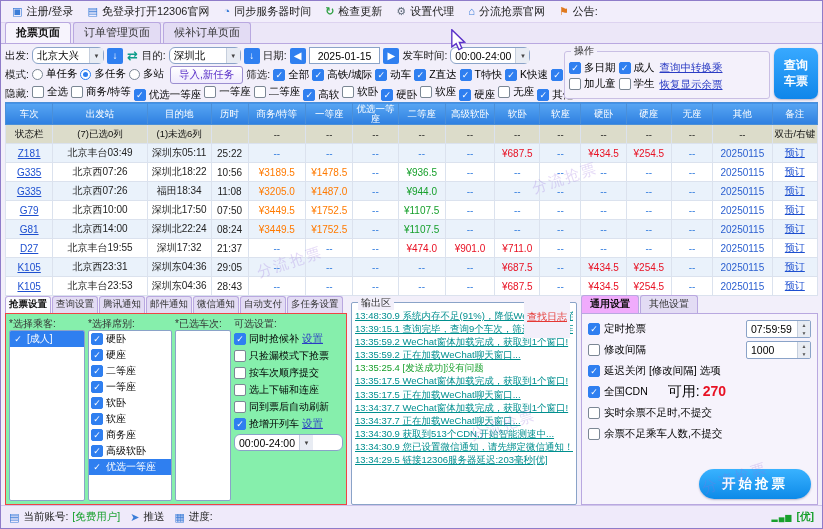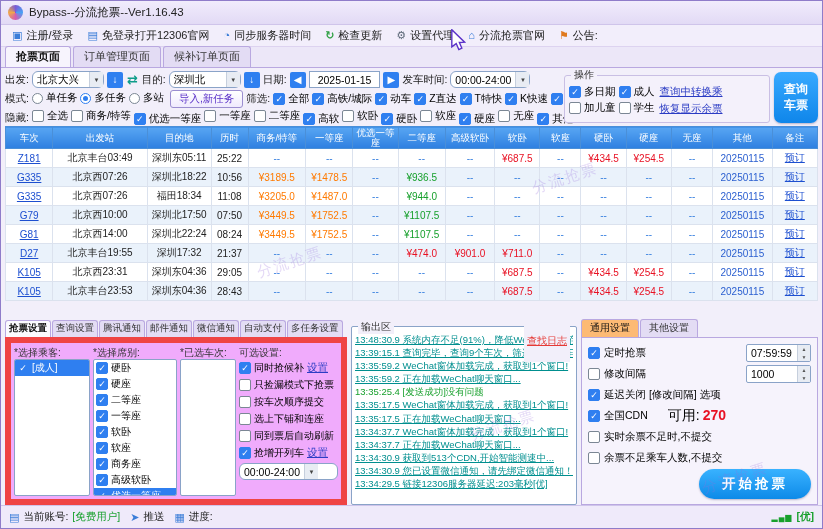--- a/index.html
+++ b/index.html
@@ -51,37 +51,37 @@
 .c-o{color:#ff7a00;}
 .c-g{color:#17a02c;}
 .c-d{color:#2b5fd0;}
 .c-t{color:#1d4fd0;text-decoration:underline;cursor:pointer;}
 .c-bk{color:#1d4fd0;text-decoration:underline;cursor:pointer;}
 .bottom{flex:1;display:flex;padding:0 4px;gap:4px;min-height:0;}
 .leftpanel{width:342px;display:flex;flex-direction:column;flex:none;}
 .ltabs{display:flex;height:17px;align-items:flex-end;}
 .ltab{font-size:9.5px;padding:1px 3px 2px;border:1px solid #b9a8e0;border-bottom:none;background:#e3dcf4;border-radius:3px 3px 0 0;margin-right:1px;white-space:nowrap;color:#333;}
 .ltab.act{background:#fbfafe;font-weight:bold;color:#111;}
-.lbody{border:6px solid #ef4444;flex:1;background:#f0abfc;padding:3px;display:flex;gap:3px;min-height:0;}
+.lbody{border:1px solid #ef4444;flex:1;background:#86efac;padding:3px;display:flex;gap:3px;min-height:0;}
 .lcol{display:flex;flex-direction:column;min-width:0;}
 .clabel{font-size:10px;height:13px;color:#333;white-space:nowrap;}
 .listbox{border:1px solid #8aa3c8;background:#fff;flex:1;overflow:hidden;border-radius:2px;}
 .li{display:flex;align-items:center;gap:3px;padding:1px 2px;font-size:10px;height:16px;white-space:nowrap;}
 .li.sel{background:#2f7ff0;color:#fff;}
 .oline{display:flex;align-items:center;gap:3px;font-size:10px;height:17px;white-space:nowrap;overflow:hidden;}
 .timecombo{margin-top:2px;}
 .output{width:226px;border:1px solid #8aa3c8;position:relative;background:#fff;border-radius:2px;margin-top:6px;padding:6px 3px 2px;flex:none;}
 .olegend{position:absolute;top:-7px;left:6px;background:#f2effa;padding:0 3px;font-size:10px;color:#333;}
 .findlog{position:absolute;top:-7px;right:6px;background:#f2effa;padding:14px 3px;font-size:10px;color:#e53935;text-decoration:underline;cursor:pointer;}
 .log{font-size:9.5px;line-height:13.1px;white-space:nowrap;overflow:hidden;color:#008f8f;}
 .log.c-g{color:#17a02c;}
 .rightpanel{flex:1;display:flex;flex-direction:column;min-width:0;}
 .rtabs{display:flex;height:17px;align-items:flex-end;}
 .rtab{font-size:10px;padding:1px 8px 2px;border:1px solid #b9a8e0;border-bottom:none;background:#e3dcf4;border-radius:3px 3px 0 0;margin-right:1px;color:#333;}
-.rtab.act{background:#fdba74;font-weight:normal;color:#111;}
+.rtab.act{background:#f0abfc;font-weight:bold;color:#111;}
 .rbody{border:1px solid #b9a8e0;flex:1;background:#f6f3fc;padding:4px 6px;position:relative;min-height:0;}
 .rrow{display:flex;align-items:center;gap:4px;height:21px;font-size:10.5px;white-space:nowrap;}
 .spin{margin-left:auto;display:inline-flex;border:1px solid #8aa3c8;background:#fff;height:18px;align-items:center;border-radius:2px;}
 .sv{padding:0 4px;font-size:10.5px;min-width:50px;text-align:left;}
 .sarr{display:flex;flex-direction:column;width:13px;border-left:1px solid #c6cfdd;}
 .sarr span{height:8px;font-size:5px;display:flex;align-items:center;justify-content:center;background:#e8ecf3;color:#555;}
 .sfx{margin-left:16px;font-size:14px;}
 .sfx b{color:#e81123;margin-left:3px;}
 .startbtn{position:absolute;right:6px;bottom:5px;width:112px;height:30px;background:linear-gradient(#39b2ff,#0d8ae8);color:#fff;font-size:13.5px;font-weight:bold;border-radius:15px;display:flex;align-items:center;justify-content:center;letter-spacing:3px;box-shadow:0 1px 2px rgba(0,0,60,.25);}
 .statusbar{height:23px;border-top:1px solid #cfc4ea;background:#efeafa;display:flex;align-items:center;padding:0 8px;gap:10px;font-size:10.5px;flex:none;color:#222;}
@@ -93,24 +93,20 @@
 .quality{color:#17a02c;font-weight:bold;}
 .wm{position:absolute;color:rgba(150,110,220,.26);font-size:15px;transform:rotate(-18deg);pointer-events:none;z-index:6;letter-spacing:2px;}
 .wm1{top:168px;left:530px}.wm2{top:252px;left:255px}.wm3{top:415px;left:468px}.wm4{top:468px;left:700px}
 .cursor{position:absolute;left:449px;top:28px;z-index:9;pointer-events:none;}
 </style>
 </head>
 <body>
 
 <div class="window">
 
-  <div class="titlebar">
-    <span class="logo"></span>
-    <span class="title">Bypass--分流抢票--Ver1.16.43</span>
-  </div>
 
   <div class="menubar" id="menubar">
       <span class="mitem">
         <span class="ic i-user-login-icon">▣</span>
         <span>注册/登录</span>
       </span>
       <span class="mitem">
         <span class="ic i-browser-icon">▤</span>
         <span>免登录打开12306官网</span>
       </span>
@@ -304,20 +300,38 @@
             <th>软卧</th>
             <th>软座</th>
             <th>硬卧</th>
             <th>硬座</th>
             <th>无座</th>
             <th>其他</th>
             <th>备注</th>
           </tr>
         </thead>
       <tbody id="tbody">
+          <tr class="status">
+            <td class="c-k">状态栏</td>
+            <td class="c-k">(7)已选0列</td>
+            <td class="c-k">(1)未选6列</td>
+            <td class="c-k"></td>
+            <td class="c-b">--</td>
+            <td class="c-b">--</td>
+            <td class="c-b">--</td>
+            <td class="c-b">--</td>
+            <td class="c-b">--</td>
+            <td class="c-b">--</td>
+            <td class="c-b">--</td>
+            <td class="c-b">--</td>
+            <td class="c-b">--</td>
+            <td class="c-b">--</td>
+            <td class="c-b">--</td>
+            <td class="c-k">双击/右键</td>
+          </tr>
           <tr class="">
             <td class="c-t">Z181</td>
             <td class="c-k">北京丰台03:49</td>
             <td class="c-k">深圳东05:11</td>
             <td class="c-k">25:22</td>
             <td class="c-b">--</td>
             <td class="c-b">--</td>
             <td class="c-b">--</td>
             <td class="c-b">--</td>
             <td class="c-b">--</td>

